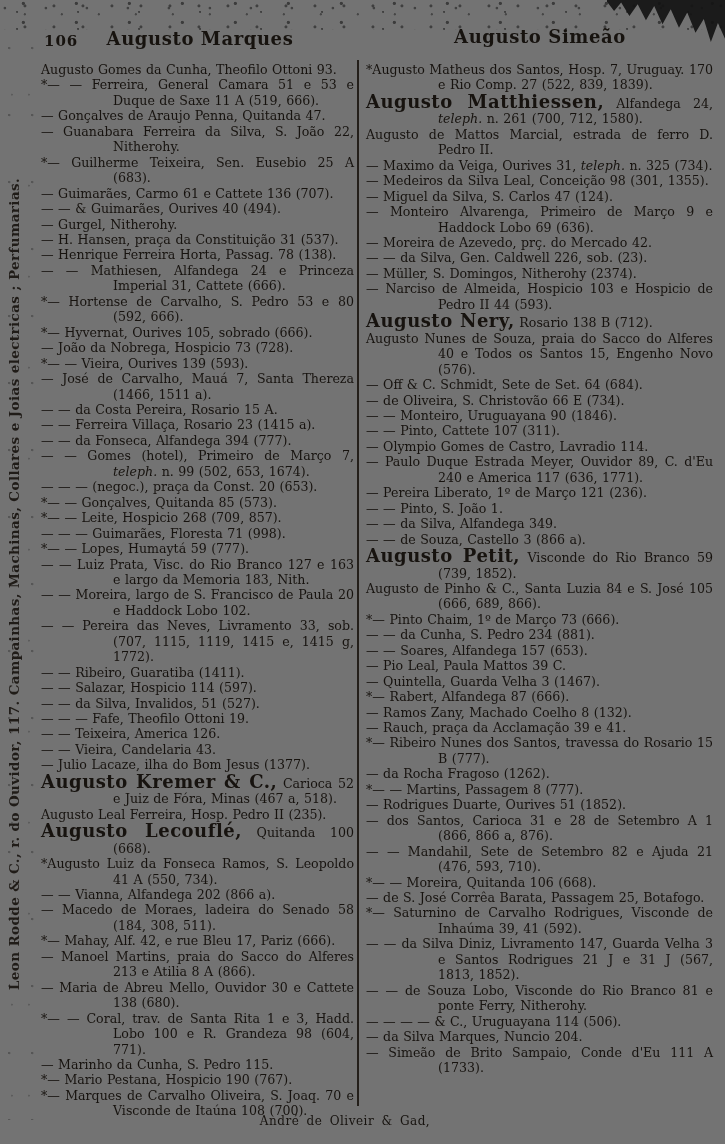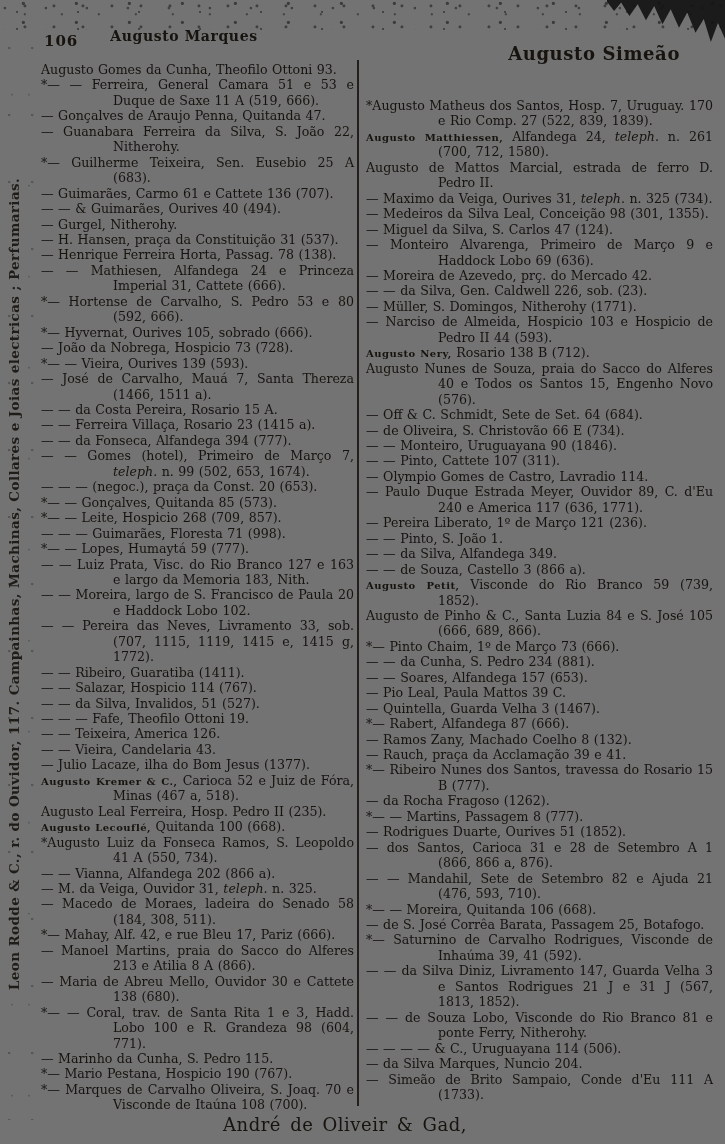--- a/index.html
+++ b/index.html
@@ -39,56 +39,56 @@
       radial-gradient(circle at 40% 12%, #222 0 .9px, transparent 1.6px),
       radial-gradient(circle at 70% 60%, #333 0 .7px, transparent 1.3px);
     background-size:23px 67px,17px 91px;
     opacity:.35;
   }
   .page-number{
     position:absolute;left:44px;top:32px;
     font-size:15px;font-weight:bold;letter-spacing:1px;
   }
   .header-left{
-    position:absolute;left:64px;top:28px;width:240px;
-    text-align:center;font-size:14px;font-weight:bold;letter-spacing:.6px;
+    position:absolute;left:80px;top:28px;width:240px;
+    text-align:center;font-size:18px;font-weight:bold;letter-spacing:.6px;
   }
   .header-right{
-    position:absolute;left:400px;top:43px;width:280px;
-    text-align:right;font-size:18px;font-weight:bold;letter-spacing:.6px;
+    position:absolute;left:400px;top:26px;width:280px;
+    text-align:center;font-size:18px;font-weight:bold;letter-spacing:.6px;
   }
   .side-ad{
     position:absolute;left:6px;top:1108px;
     width:1048px;height:20px;
     transform-origin:0 0;
     transform:rotate(-90deg);
     font-size:13.5px;font-weight:bold;letter-spacing:.4px;
     white-space:nowrap;color:#201c18;
     text-align:center;
   }
   .divider{
     position:absolute;left:357px;top:60px;width:1.6px;height:1046px;
     background:#241f1a;
   }
   .col{position:absolute;top:62px;}
   .col-left{left:41px;width:313px;}
-  .col-right{left:366px;width:347px;margin-top:36px;}
+  .col-right{left:366px;width:347px;}
   .entry{
     margin:0;
     padding-left:72px;text-indent:-72px;
     font-size:12.6px;line-height:15.45px;
     text-align:justify;
     word-spacing:.5px;
   }
   .entry b.entry-name{
-    font-size:10px;letter-spacing:.5px;line-height:1;
+    font-size:18px;letter-spacing:.5px;line-height:1;
   }
   .footer{
     position:absolute;left:0;top:1114px;width:690px;
-    text-align:center;font-size:18px;letter-spacing:.5px;
+    text-align:center;font-size:12px;letter-spacing:.5px;
     word-spacing:3px;
   }
 </style>
 </head>
 <body>
 
 <div class="page">
   <div class="noise-top"></div>
   <div class="noise-corner"></div>
   <div class="noise-left"></div>
@@ -124,52 +124,51 @@
       <p class="entry">— — Gomes (hotel), Primeiro de Março 7, <i>teleph.</i> n. 99 (502, 653, 1674).</p>
       <p class="entry">— — — (negoc.), praça da Const. 20 (653).</p>
       <p class="entry">*— — Gonçalves, Quitanda 85 (573).</p>
       <p class="entry">*— — Leite, Hospicio 268 (709, 857).</p>
       <p class="entry">— — — Guimarães, Floresta 71 (998).</p>
       <p class="entry">*— — Lopes, Humaytá 59 (777).</p>
       <p class="entry">— — Luiz Prata, Visc. do Rio Branco 127 e 163 e largo da Memoria 183, Nith.</p>
       <p class="entry">— — Moreira, largo de S. Francisco de Paula 20 e Haddock Lobo 102.</p>
       <p class="entry">— — Pereira das Neves, Livramento 33, sob. (707, 1115, 1119, 1415 e, 1415 g, 1772).</p>
       <p class="entry">— — Ribeiro, Guaratiba (1411).</p>
-      <p class="entry">— — Salazar, Hospicio 114 (767).</p>
+      <p class="entry">— — Salazar, Hospicio 114 (597).</p>
       <p class="entry">— — da Silva, Invalidos, 51 (527).</p>
       <p class="entry">— — — Fafe, Theofilo Ottoni 19.</p>
       <p class="entry">— — Teixeira, America 126.</p>
       <p class="entry">— — Vieira, Candelaria 43.</p>
       <p class="entry">— Julio Lacaze, ilha do Bom Jesus (1377).</p>
       <p class="entry"><b class="entry-name">Augusto Kremer &amp; C.,</b> Carioca 52 e Juiz de Fóra, Minas (467 a, 518).</p>
       <p class="entry">Augusto Leal Ferreira, Hosp. Pedro II (235).</p>
       <p class="entry"><b class="entry-name">Augusto Lecouflé,</b> Quitanda 100 (668).</p>
       <p class="entry">*Augusto Luiz da Fonseca Ramos, S. Leopoldo 41 A (550, 734).</p>
       <p class="entry">— — Vianna, Alfandega 202 (866 a).</p>
-      <p class="entry">— M. da Veiga, Ouvidor 31, <i>teleph.</i> n. 325.</p>
       <p class="entry">— Macedo de Moraes, ladeira do Senado 58 (184, 308, 511).</p>
       <p class="entry">*— Mahay, Alf. 42, e rue Bleu 17, Pariz (666).</p>
       <p class="entry">— Manoel Martins, praia do Sacco do Alferes 213 e Atilia 8 A (866).</p>
       <p class="entry">— Maria de Abreu Mello, Ouvidor 30 e Cattete 138 (680).</p>
       <p class="entry">*— — Coral, trav. de Santa Rita 1 e 3, Hadd. Lobo 100 e R. Grandeza 98 (604, 771).</p>
       <p class="entry">— Marinho da Cunha, S. Pedro 115.</p>
       <p class="entry">*— Mario Pestana, Hospicio 190 (767).</p>
       <p class="entry">*— Marques de Carvalho Oliveira, S. Joaq. 70 e Visconde de Itaúna 108 (700).</p>
     </div>
   <div class="col col-right">
       <p class="entry">*Augusto Matheus dos Santos, Hosp. 7, Uruguay. 170 e Rio Comp. 27 (522, 839, 1839).</p>
       <p class="entry"><b class="entry-name">Augusto Matthiessen,</b> Alfandega 24, <i>teleph.</i> n. 261 (700, 712, 1580).</p>
       <p class="entry">Augusto de Mattos Marcial, estrada de ferro D. Pedro II.</p>
       <p class="entry">— Maximo da Veiga, Ourives 31, <i>teleph.</i> n. 325 (734).</p>
       <p class="entry">— Medeiros da Silva Leal, Conceição 98 (301, 1355).</p>
       <p class="entry">— Miguel da Silva, S. Carlos 47 (124).</p>
       <p class="entry">— Monteiro Alvarenga, Primeiro de Março 9 e Haddock Lobo 69 (636).</p>
       <p class="entry">— Moreira de Azevedo, prç. do Mercado 42.</p>
       <p class="entry">— — da Silva, Gen. Caldwell 226, sob. (23).</p>
-      <p class="entry">— Müller, S. Domingos, Nitherohy (1771).</p>
+      <p class="entry">— Müller, S. Domingos, Nitherohy (2374).</p>
       <p class="entry">— Narciso de Almeida, Hospicio 103 e Hospicio de Pedro II 44 (593).</p>
       <p class="entry"><b class="entry-name">Augusto Nery,</b> Rosario 138 B (712).</p>
       <p class="entry">Augusto Nunes de Souza, praia do Sacco do Alferes 40 e Todos os Santos 15, Engenho Novo (576).</p>
       <p class="entry">— Off &amp; C. Schmidt, Sete de Set. 64 (684).</p>
       <p class="entry">— de Oliveira, S. Christovão 66 E (734).</p>
       <p class="entry">— — Monteiro, Uruguayana 90 (1846).</p>
       <p class="entry">— — Pinto, Cattete 107 (311).</p>
       <p class="entry">— Olympio Gomes de Castro, Lavradio 114.</p>
       <p class="entry">— Paulo Duque Estrada Meyer, Ouvidor 89, C. d'Eu 240 e America 117 (636, 1771).</p>
       <p class="entry">— Pereira Liberato, 1º de Março 121 (236).</p>

